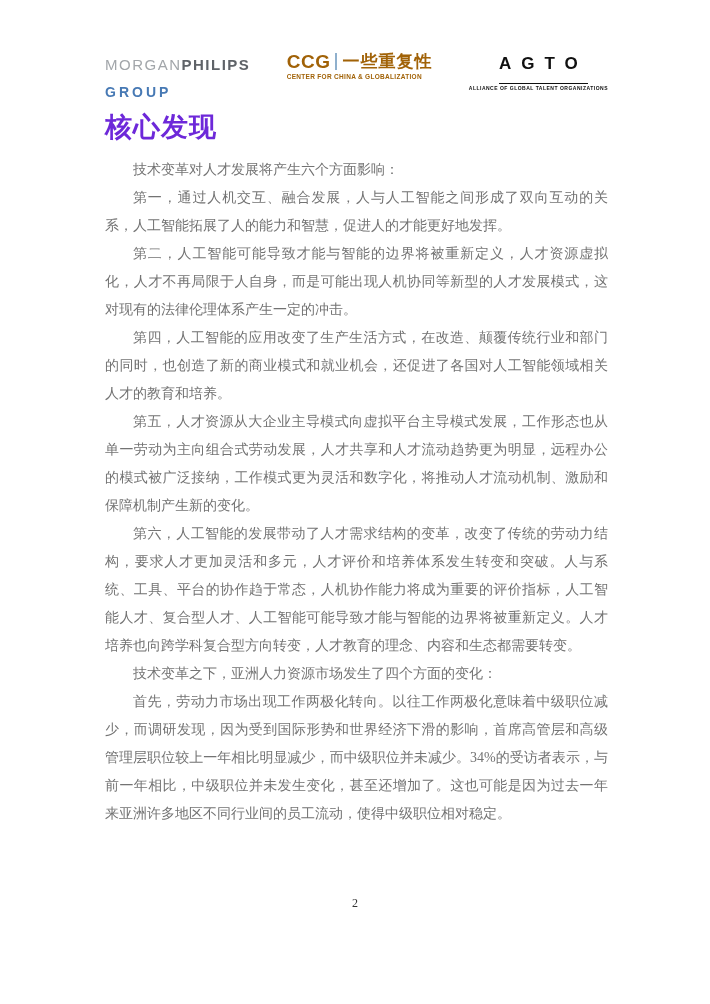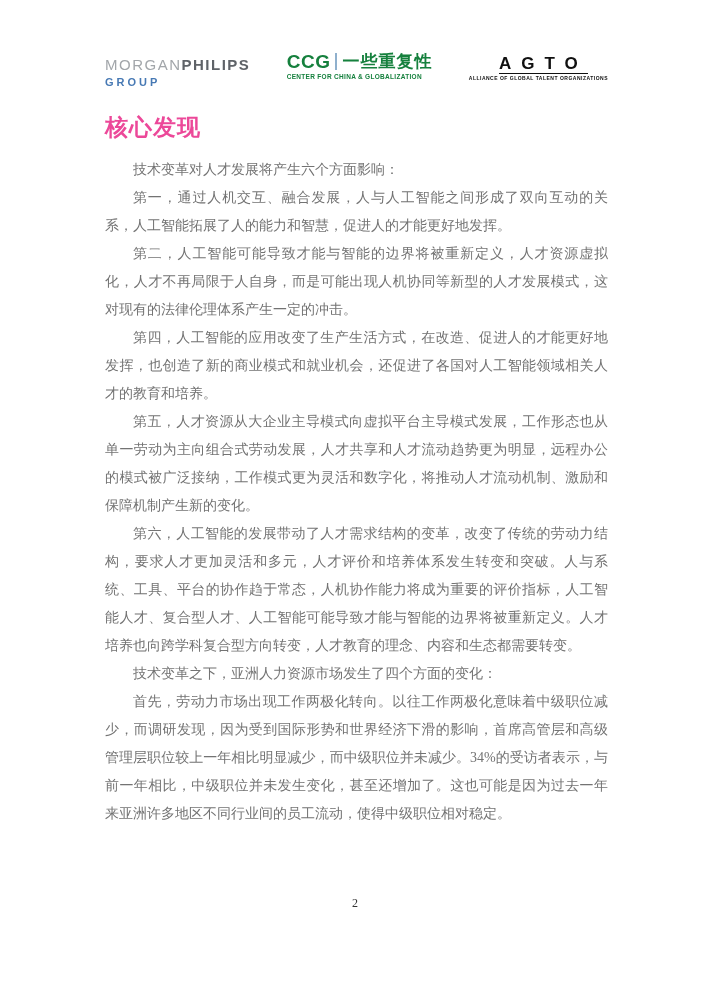--- a/index.html
+++ b/index.html
@@ -39,27 +39,27 @@
     color: #a2a6aa;
     font-weight: 400;
   }
   .logo-mp .mp-bold {
     font-size: 15px;
     letter-spacing: 1.5px;
     color: #5f6368;
     font-weight: 700;
   }
   .logo-mp .mp-group {
-    font-size: 11px;
+    font-size: 14px;
     letter-spacing: 3px;
     color: #4779b4;
     font-weight: 700;
-    margin-top: 4px;
+    margin-top: 12px;
   }
-  .logo-ccg { color: #15803d; padding-top: 4px; }
+  .logo-ccg { color: #a16207; padding-top: 4px; }
   .logo-ccg .ccg-top {
     display: flex;
     align-items: center;
     gap: 5px;
   }
   .logo-ccg .ccg-acronym {
     font-size: 19px;
     font-weight: 800;
     letter-spacing: 0.5px;
   }
@@ -80,37 +80,37 @@
     letter-spacing: 0.3px;
     margin-top: 3px;
   }
   .logo-agto { color: #101010; padding-top: 7px; text-align: center; }
   .logo-agto .agto-acronym {
     font-size: 17px;
     font-weight: 800;
     letter-spacing: 10px;
     margin-right: -10px; 
     border-bottom: 1px solid #101010;
-    padding-bottom: 1px;
+    padding-bottom: 11px;
     display: inline-block;
   }
   .logo-agto .agto-sub {
     font-size: 5px;
     font-weight: 700;
     letter-spacing: 0.5px;
     margin-top: 2px;
   }
 
   
   .section-title {
     margin: 22px 0 0 0;
     font-family: "DejaVu Sans", "Liberation Sans", sans-serif;
-    font-size: 23px;
+    font-size: 27px;
     font-weight: 700;
-    color: #ec4899;
+    color: #6d28d9;
     letter-spacing: 1px;
     line-height: 26px;
   }
 
   
   .body-text { margin-top: 16px; }
   .body-text p {
     margin: 0;
     font-size: 14px;
     line-height: 28px;
@@ -159,21 +159,21 @@
     </div>
 
   </div>
 
   <h1 class="section-title">核心发现</h1>
 
   <div class="body-text">
     <p>技术变革对人才发展将产生六个方面影响：</p>
     <p>第一，通过人机交互、融合发展，人与人工智能之间形成了双向互动的关系，人工智能拓展了人的能力和智慧，促进人的才能更好地发挥。</p>
     <p>第二，人工智能可能导致才能与智能的边界将被重新定义，人才资源虚拟化，人才不再局限于人自身，而是可能出现人机协同等新型的人才发展模式，这对现有的法律伦理体系产生一定的冲击。</p>
-    <p>第四，人工智能的应用改变了生产生活方式，在改造、促进人的才能更好地发挥，也创造了新的商业模式和就业机会，还促进了各国对人工智能领域相关人才的教育和培养。</p>
+    <p>第四，人工智能的应用改变了生产生活方式，在改造、颠覆传统行业和部门的同时，也创造了新的商业模式和就业机会，还促进了各国对人工智能领域相关人才的教育和培养。</p>
     <p>第五，人才资源从大企业主导模式向虚拟平台主导模式发展，工作形态也从单一劳动为主向组合式劳动发展，人才共享和人才流动趋势更为明显，远程办公的模式被广泛接纳，工作模式更为灵活和数字化，将推动人才流动机制、激励和保障机制产生新的变化。</p>
     <p>第六，人工智能的发展带动了人才需求结构的变革，改变了传统的劳动力结构，要求人才更加灵活和多元，人才评价和培养体系发生转变和突破。人与系统、工具、平台的协作趋于常态，人机协作能力将成为重要的评价指标，人工智能人才、复合型人才、人工智能可能导致才能与智能的边界将被重新定义。人才培养也向跨学科复合型方向转变，人才教育的理念、内容和生态都需要转变。</p>
     <p>技术变革之下，亚洲人力资源市场发生了四个方面的变化：</p>
     <p>首先，劳动力市场出现工作两极化转向。以往工作两极化意味着中级职位减少，而调研发现，因为受到国际形势和世界经济下滑的影响，首席高管层和高级管理层职位较上一年相比明显减少，而中级职位并未减少。34%的受访者表示，与前一年相比，中级职位并未发生变化，甚至还增加了。这也可能是因为过去一年来亚洲许多地区不同行业间的员工流动，使得中级职位相对稳定。</p>
   </div>
 
   <div class="page-number">2</div>
 
 </div>
 

